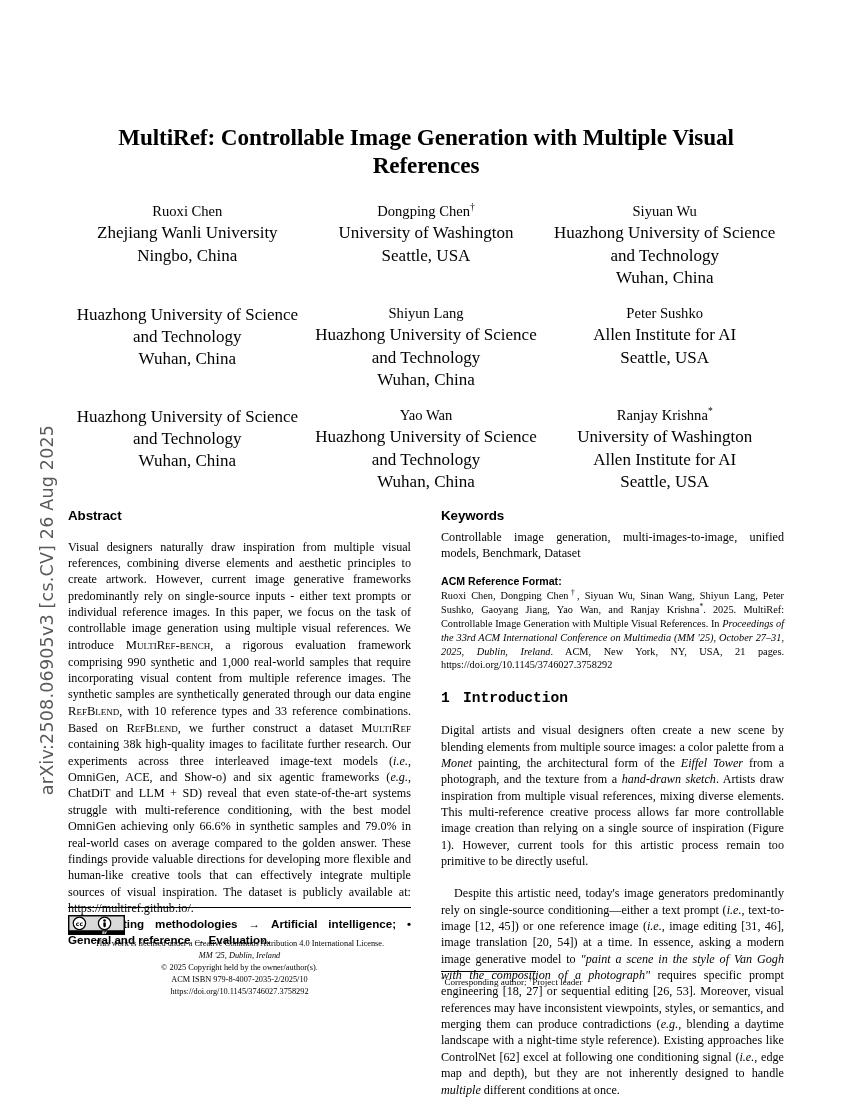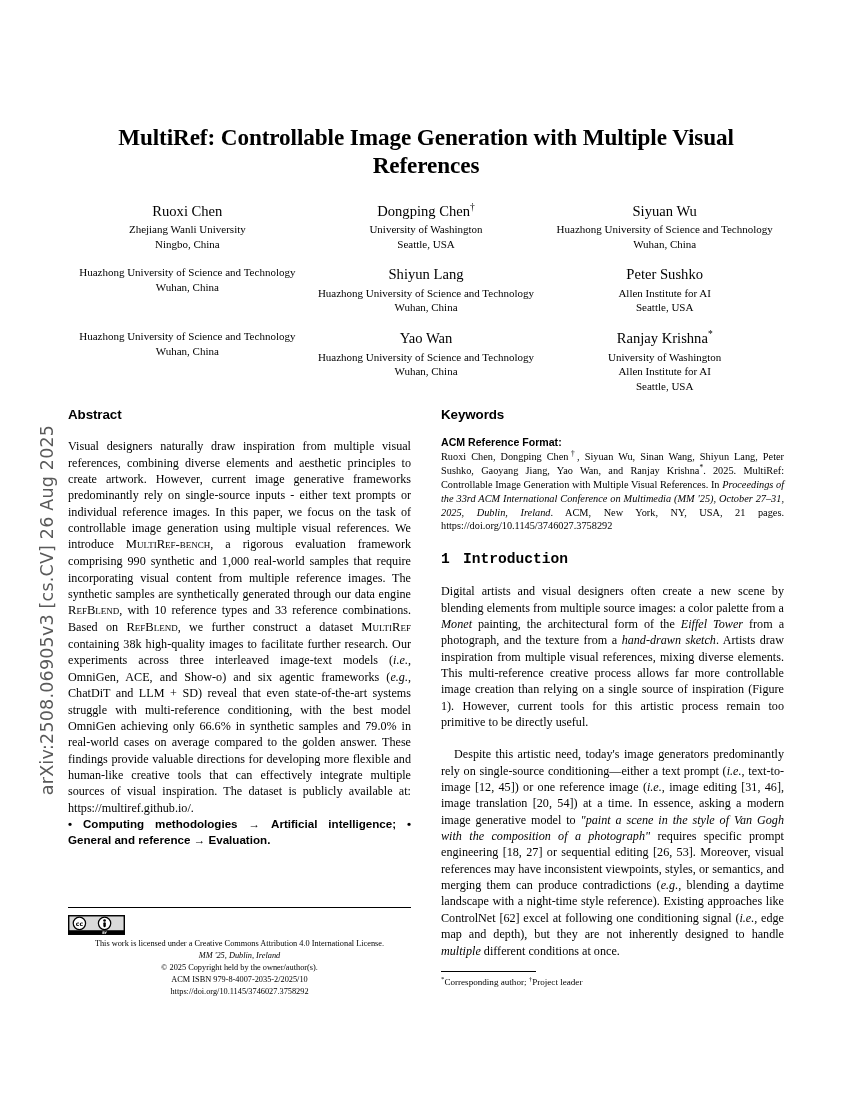--- a/index.html
+++ b/index.html
@@ -72,21 +72,21 @@
     font-size: 14.6px;
     line-height: 1.28;
     margin-bottom: 2px;
   }
   .author-name sup {
     font-size: 9.5px;
     vertical-align: super;
     line-height: 0;
   }
   .author-aff {
-    font-size: 11px;
+    font-size: 17px;
     line-height: 1.32;
   }
 
   
   .columns {
     display: flex;
     margin-top: 10px;
     width: 716px;
   }
   .col {
@@ -305,20 +305,21 @@
       <h2 class="sec-head">Abstract</h2>
       <p class="body-text">Visual designers naturally draw inspiration from multiple visual references, combining diverse elements and aesthetic principles to create artwork. However, current image generative frameworks predominantly rely on single-source inputs - either text prompts or individual reference images. In this paper, we focus on the task of controllable image generation using multiple visual references. We introduce <span class="sc">MultiRef-bench</span>, a rigorous evaluation framework comprising 990 synthetic and 1,000 real-world samples that require incorporating visual content from multiple reference images. The synthetic samples are synthetically generated through our data engine <span class="sc">RefBlend</span>, with 10 reference types and 33 reference combinations. Based on <span class="sc">RefBlend</span>, we further construct a dataset <span class="sc">MultiRef</span> containing 38k high-quality images to facilitate further research. Our experiments across three interleaved image-text models (<span class="it">i.e.</span>, OmniGen, ACE, and Show-o) and six agentic frameworks (<span class="it">e.g.</span>, ChatDiT and LLM + SD) reveal that even state-of-the-art systems struggle with multi-reference conditioning, with the best model OmniGen achieving only 66.6% in synthetic samples and 79.0% in real-world cases on average compared to the golden answer. These findings provide valuable directions for developing more flexible and human-like creative tools that can effectively integrate multiple sources of visual inspiration. The dataset is publicly available at: https://multiref.github.io/.</p>
 
       <p class="ccs-body">• <b>Computing methodologies</b> → <b>Artificial intelligence</b>; • <b>General and reference</b> → <b>Evaluation</b>.</p>
 
     </div>
 
     <div class="col col-right">
 
       <h2 class="sec-head">Keywords</h2>
+      <p class="kw-text">Controllable image generation, multi-images-to-image, unified models, Benchmark, Dataset</p>
 
       <div class="acm-ref-head">ACM Reference Format:</div>
       <p class="acm-ref-body">Ruoxi Chen, Dongping Chen<sup>†</sup>, Siyuan Wu, Sinan Wang, Shiyun Lang, Peter Sushko, Gaoyang Jiang, Yao Wan, and Ranjay Krishna<sup>*</sup>. 2025. MultiRef: Controllable Image Generation with Multiple Visual References. In <span class="it">Proceedings of the 33rd ACM International Conference on Multimedia (MM '25), October 27–31, 2025, Dublin, Ireland</span>. ACM, New York, NY, USA, 21 pages. https://doi.org/10.1145/3746027.3758292</p>
 
       <h2 class="sec-head-num">
         <span class="num">1</span><span>Introduction</span>
       </h2>
       <p class="body-text">Digital artists and visual designers often create a new scene by blending elements from multiple source images: a color palette from a <span class="it">Monet</span> painting, the architectural form of the <span class="it">Eiffel Tower</span> from a photograph, and the texture from a <span class="it">hand-drawn sketch</span>. Artists draw inspiration from multiple visual references, mixing diverse elements. This multi-reference creative process allows far more controllable image creation than relying on a single source of inspiration (Figure 1). However, current tools for this artistic process remain too primitive to be directly useful.</p>
       <p class="body-text">Despite this artistic need, today's image generators predominantly rely on single-source conditioning—either a text prompt (<span class="it">i.e.</span>, text-to-image [12, 45]) or one reference image (<span class="it">i.e.</span>, image editing [31, 46], image translation [20, 54]) at a time. In essence, asking a modern image generative model to <span class="it">"paint a scene in the style of Van Gogh with the composition of a photograph"</span> requires specific prompt engineering [18, 27] or sequential editing [26, 53]. Moreover, visual references may have inconsistent viewpoints, styles, or semantics, and merging them can produce contradictions (<span class="it">e.g.</span>, blending a daytime landscape with a night-time style reference). Existing approaches like ControlNet [62] excel at following one conditioning signal (<span class="it">i.e.</span>, edge map and depth), but they are not inherently designed to handle <span class="it">multiple</span> different conditions at once.</p>
 

